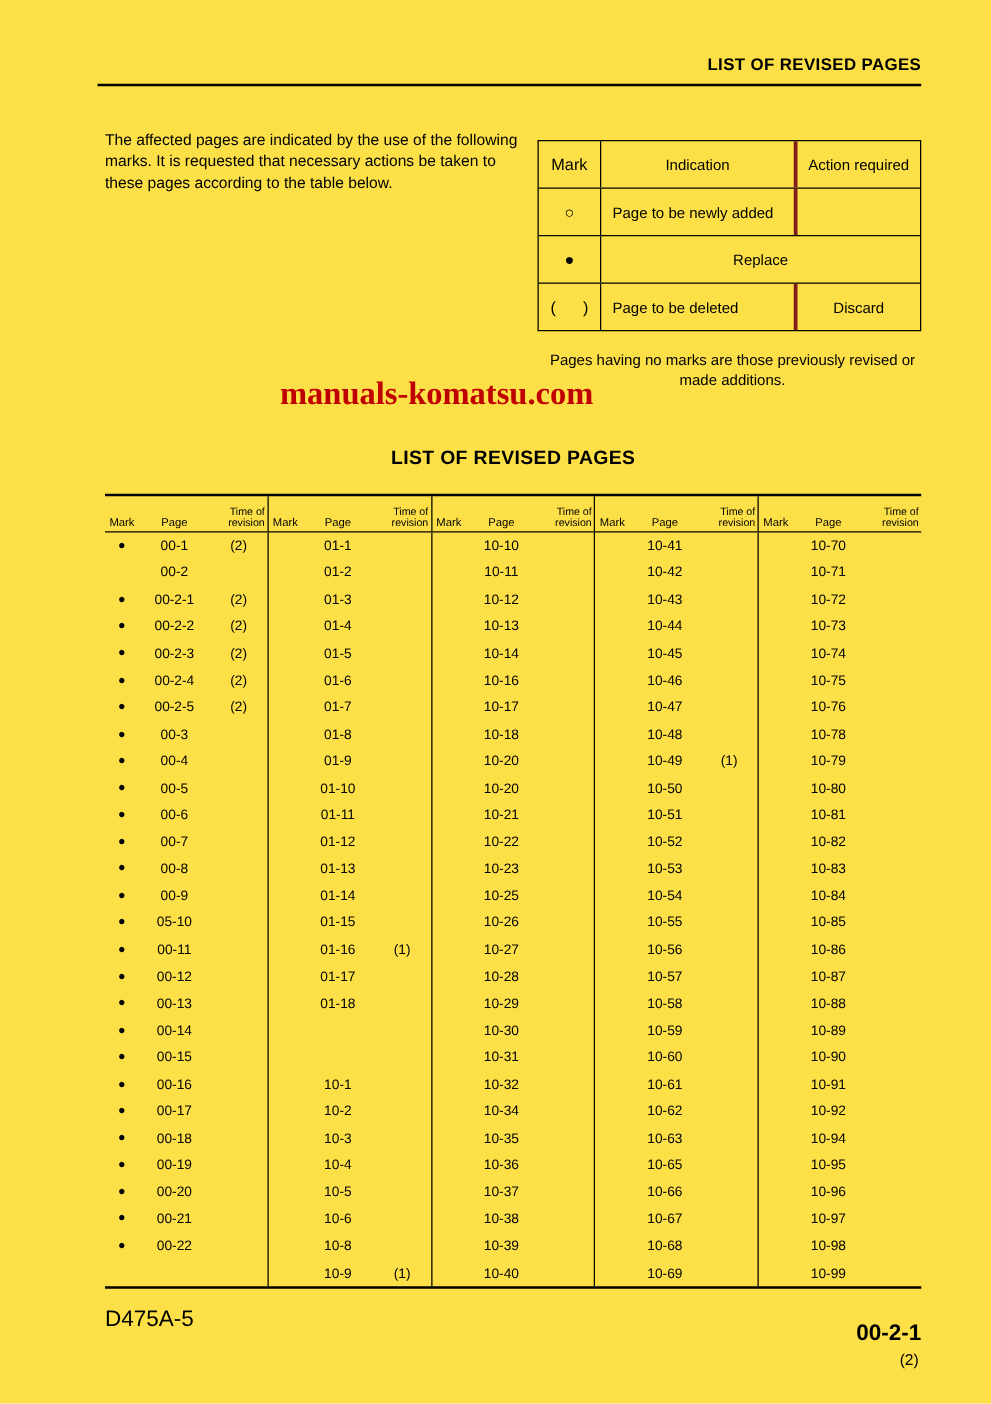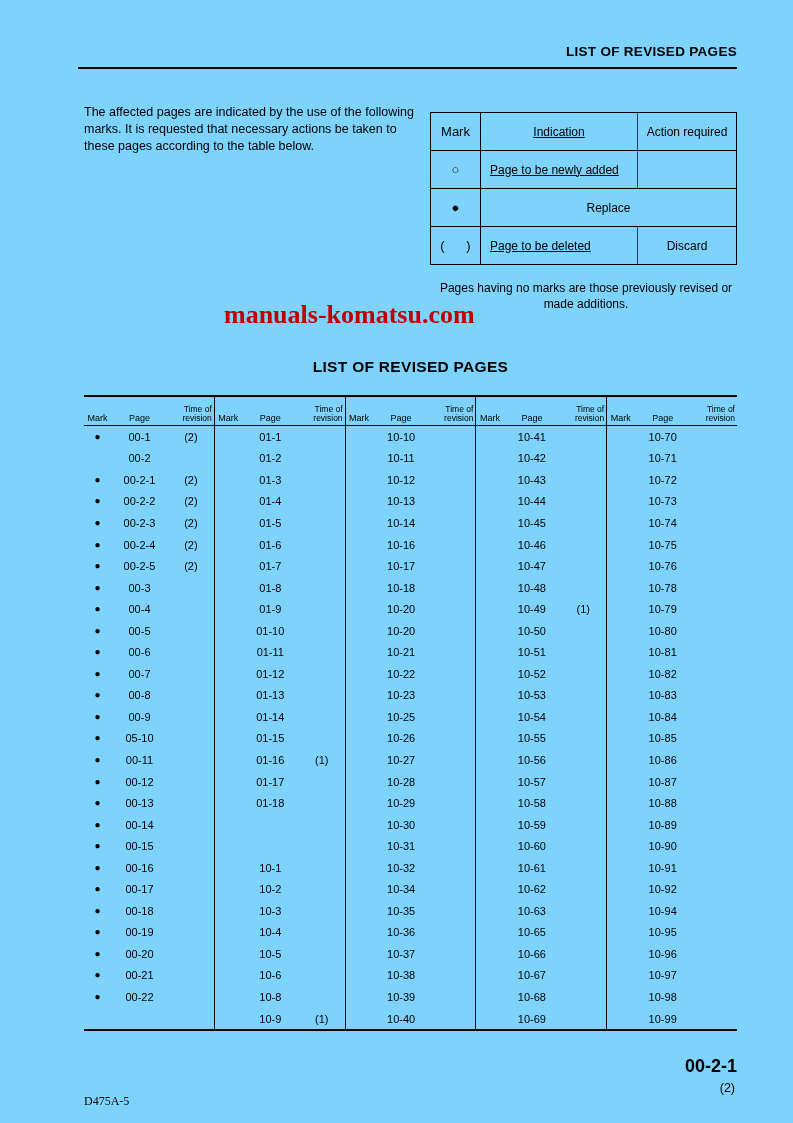--- a/index.html
+++ b/index.html
@@ -1,36 +1,36 @@
 <!DOCTYPE html>
 <html><head>
 <meta charset="utf-8">
 <style>
   * { margin:0; padding:0; box-sizing:border-box; }
   html,body { background:#ffffff; }
   .page {
-    position:relative; width:793px; height:1123px; background:#7dd3fc;
+    position:relative; width:793px; height:1123px; background:#fde047;
     font-family:"Liberation Sans", sans-serif; color:#000; margin:0 auto; overflow:hidden;
   }
 
   
   .top-header { position:absolute; top:44px; left:78px; width:659px; text-align:right;
     font-size:13.5px; font-weight:bold; letter-spacing:.3px; }
   .header-rule { position:absolute; top:67px; left:78px; width:659px; border-top:2px solid #000; }
 
   
   .intro { position:absolute; top:104px; left:84px; width:334px; font-size:12.5px; line-height:1.34; }
 
   
   .marks-table { position:absolute; top:112px; left:430px; width:307px; border:1px solid #000; font-size:12px; }
   .mt-row { display:flex; border-top:1px solid #000; height:38px; }
   .mt-row.mt-head { border-top:none; height:37px; }
   .mt-mark { width:50px; display:flex; align-items:center; justify-content:center;
     border-right:1px solid #000; font-size:13px; white-space:pre; }
-  .mt-ind { width:157px; display:flex; align-items:center; padding-left:9px; border-right:1px solid #7f1d1d;text-decoration:underline; }
+  .mt-ind { width:157px; display:flex; align-items:center; padding-left:9px; border-right:3px solid #7f1d1d; }
   .mt-head .mt-ind { justify-content:center; padding-left:0; }
   .mt-act { flex:1; display:flex; align-items:center; justify-content:center; }
 
   .note { position:absolute; top:281px; left:430px; width:312px; font-size:12px; line-height:1.32;text-align:center; }
 
   .watermark { position:absolute; top:300px; left:212px; font-family:"Liberation Serif", serif;
     font-weight:bold; font-size:26px; color:#c00000;margin-left:12px; }
 
   .main-title { position:absolute; top:358px; left:84px; width:653px; text-align:center;
     font-size:15.5px; font-weight:bold; letter-spacing:.3px; }
@@ -43,21 +43,21 @@
   .rt-header { display:flex; height:29px; border-bottom:1px solid #000; align-items:flex-end; padding-bottom:2px; }
   .rt-hmark { width:27px; text-align:center; font-size:9px; }
   .rt-hpage { width:57px; text-align:center; font-size:9px; }
   .rt-htime { flex:1; text-align:right; font-size:8.5px; line-height:1.08; padding-right:2px; }
   .rt-row { display:flex; height:21.55px; align-items:center; }
   .rt-mark { width:27px; text-align:center; font-size:10px; line-height:1; }
   .rt-page { width:57px; text-align:center; font-size:11px; }
   .rt-time { flex:1; text-align:center; font-size:11px; }
 
   
-  .footer-model { position:absolute; left:84px; top:1094px; font-size:12px;font-family:Liberation Serif, serif; }
+  .footer-model { position:absolute; left:84px; top:1045px; font-size:18px; }
   .footer-page { position:absolute; right:56px; top:1056px; font-size:18px; font-weight:bold; }
   .footer-sub { position:absolute; right:58px; top:1081px; font-size:12.5px; }
 </style>
 </head>
 <body>
 
 <div class="page">
 
   <div class="top-header">
     <span>LIST OF REVISED PAGES</span>

